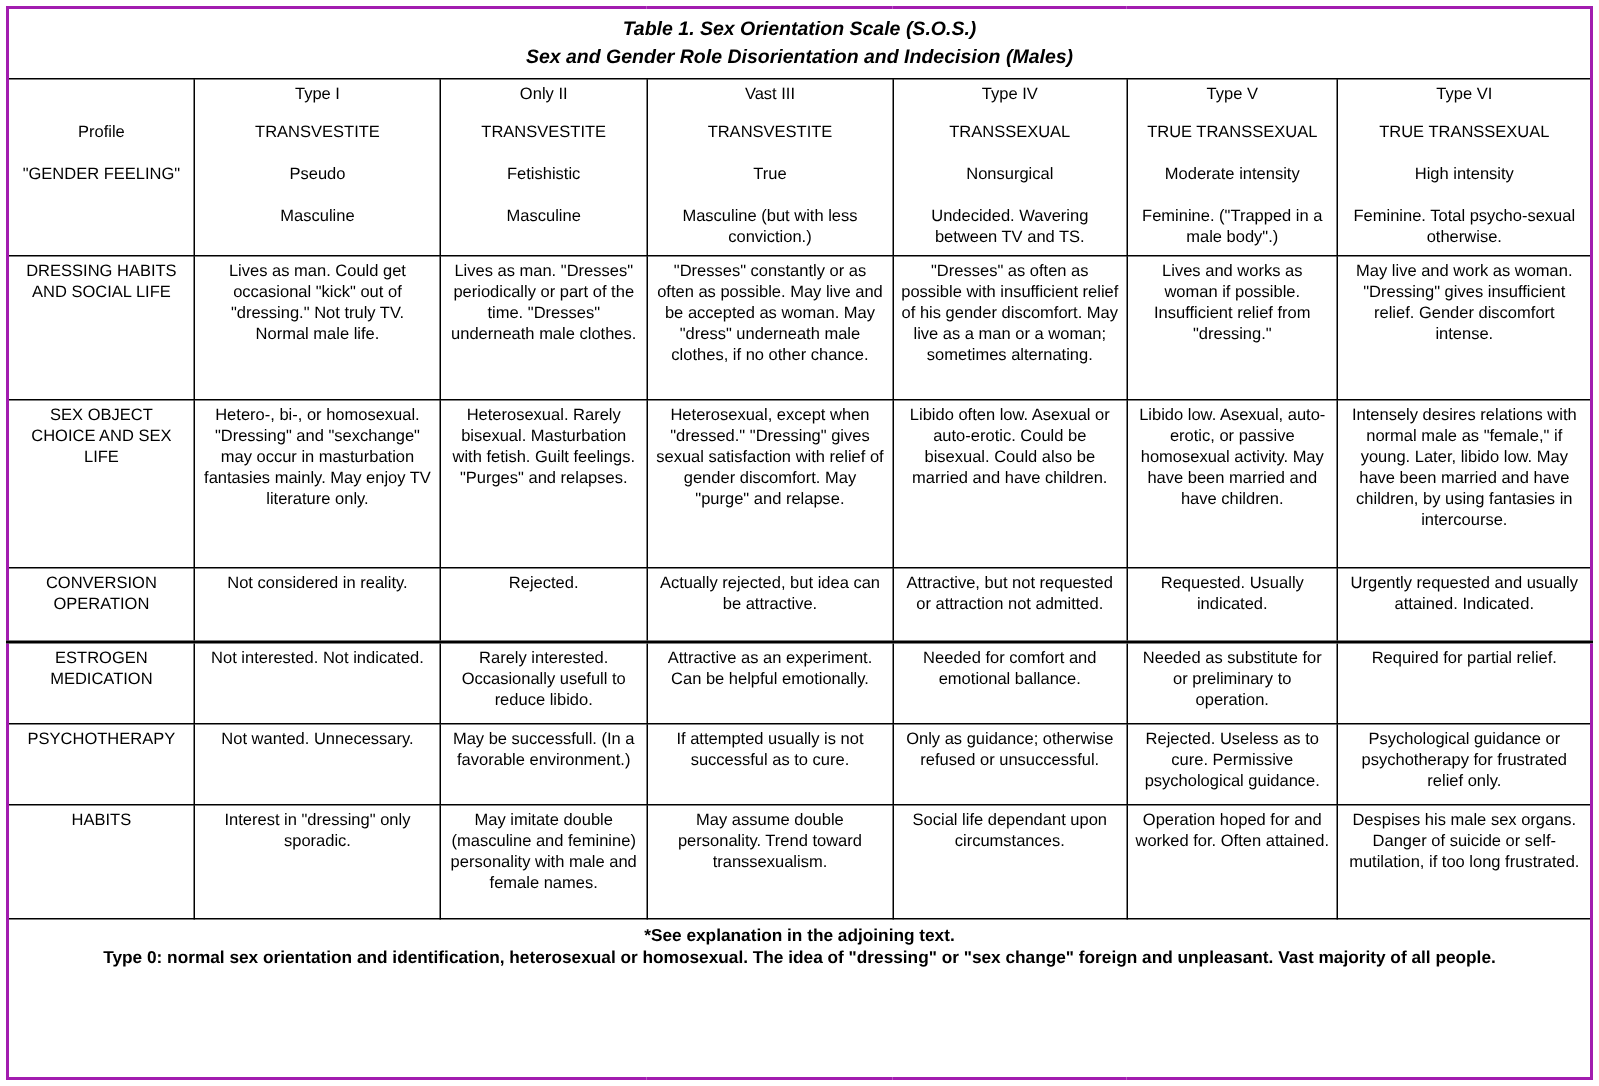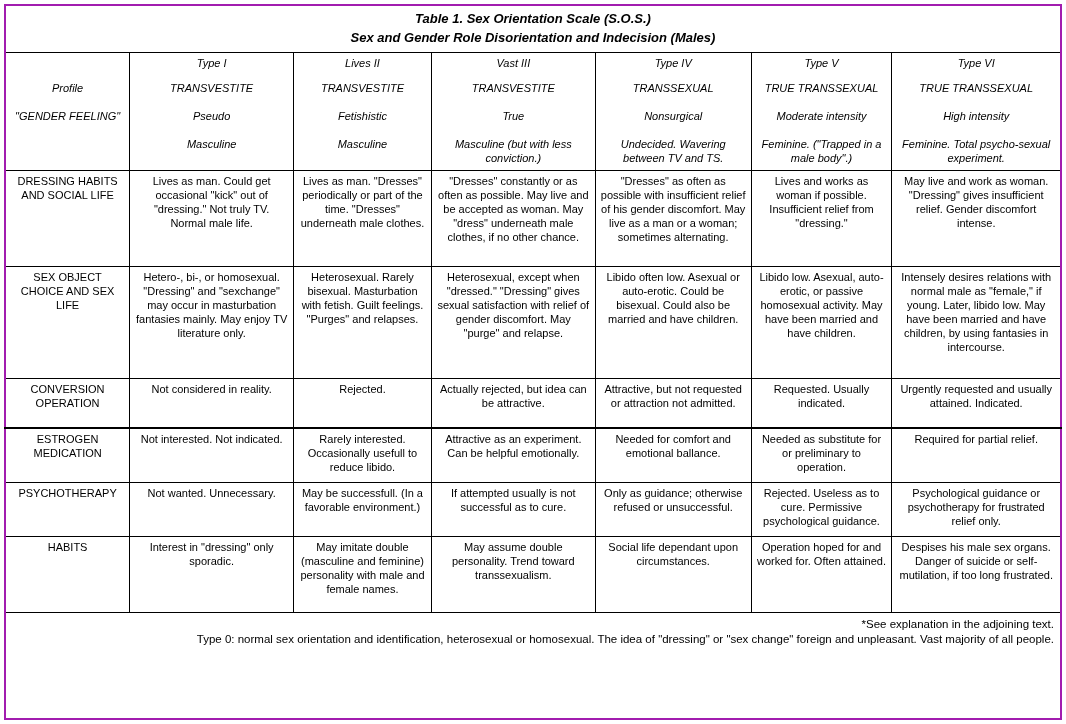--- a/index.html
+++ b/index.html
@@ -49,28 +49,29 @@
   .title-cell { vertical-align: middle; padding: 4px; }
   .title-line { font-weight: bold; font-style: italic; font-size: 13px; line-height: 1.45; }
 
   .group-cell { font-weight: bold; font-size: 11.5px; vertical-align: middle; }
 
   .hdr-grid {
     display: grid;
     grid-template-rows: 25px 28px 28px auto;
     height: 100%;
   }
-  .hdr-grid > div { align-self: start; font-style: italic; }
+  .hdr-grid > div { align-self: start; }
 
   .footnote-cell {
-    text-align: right;
+    text-align: center;
     vertical-align: top;
     padding: 4px 6px;
     font-size: 11.5px;
     line-height: 1.35;
+    font-weight: bold;
   }
 </style>
 </head>
 <body>
 
 <div class="page">
   <table class="sos">
     <colgroup>
       <col style="width:124px">
       <col style="width:163px">
@@ -102,21 +103,21 @@
       <td>
         <div class="hdr-grid">
           <div>Type I</div>
           <div>TRANSVESTITE</div>
           <div>Pseudo</div>
           <div>Masculine</div>
         </div>
       </td>
       <td>
         <div class="hdr-grid">
-          <div>Lives II</div>
+          <div>Only II</div>
           <div>TRANSVESTITE</div>
           <div>Fetishistic</div>
           <div>Masculine</div>
         </div>
       </td>
       <td>
         <div class="hdr-grid">
           <div>Vast III</div>
           <div>TRANSVESTITE</div>
           <div>True</div>
@@ -137,21 +138,21 @@
           <div>TRUE TRANSSEXUAL</div>
           <div>Moderate intensity</div>
           <div>Feminine. ("Trapped in a male body".)</div>
         </div>
       </td>
       <td>
         <div class="hdr-grid">
           <div>Type VI</div>
           <div>TRUE TRANSSEXUAL</div>
           <div>High intensity</div>
-          <div>Feminine. Total psycho-sexual experiment.</div>
+          <div>Feminine. Total psycho-sexual otherwise.</div>
         </div>
       </td>
     </tr>
 
     <tr class="r-b0">
       <td>DRESSING HABITS AND SOCIAL LIFE</td>
       <td>Lives as man. Could get occasional "kick" out of "dressing." Not truly TV. Normal male life.</td>
       <td>Lives as man. "Dresses" periodically or part of the time. "Dresses" underneath male clothes.</td>
       <td>"Dresses" constantly or as often as possible. May live and be accepted as woman. May "dress" underneath male clothes, if no other chance.</td>
       <td>"Dresses" as often as possible with insufficient relief of his gender discomfort. May live as a man or a woman; sometimes alternating.</td>

